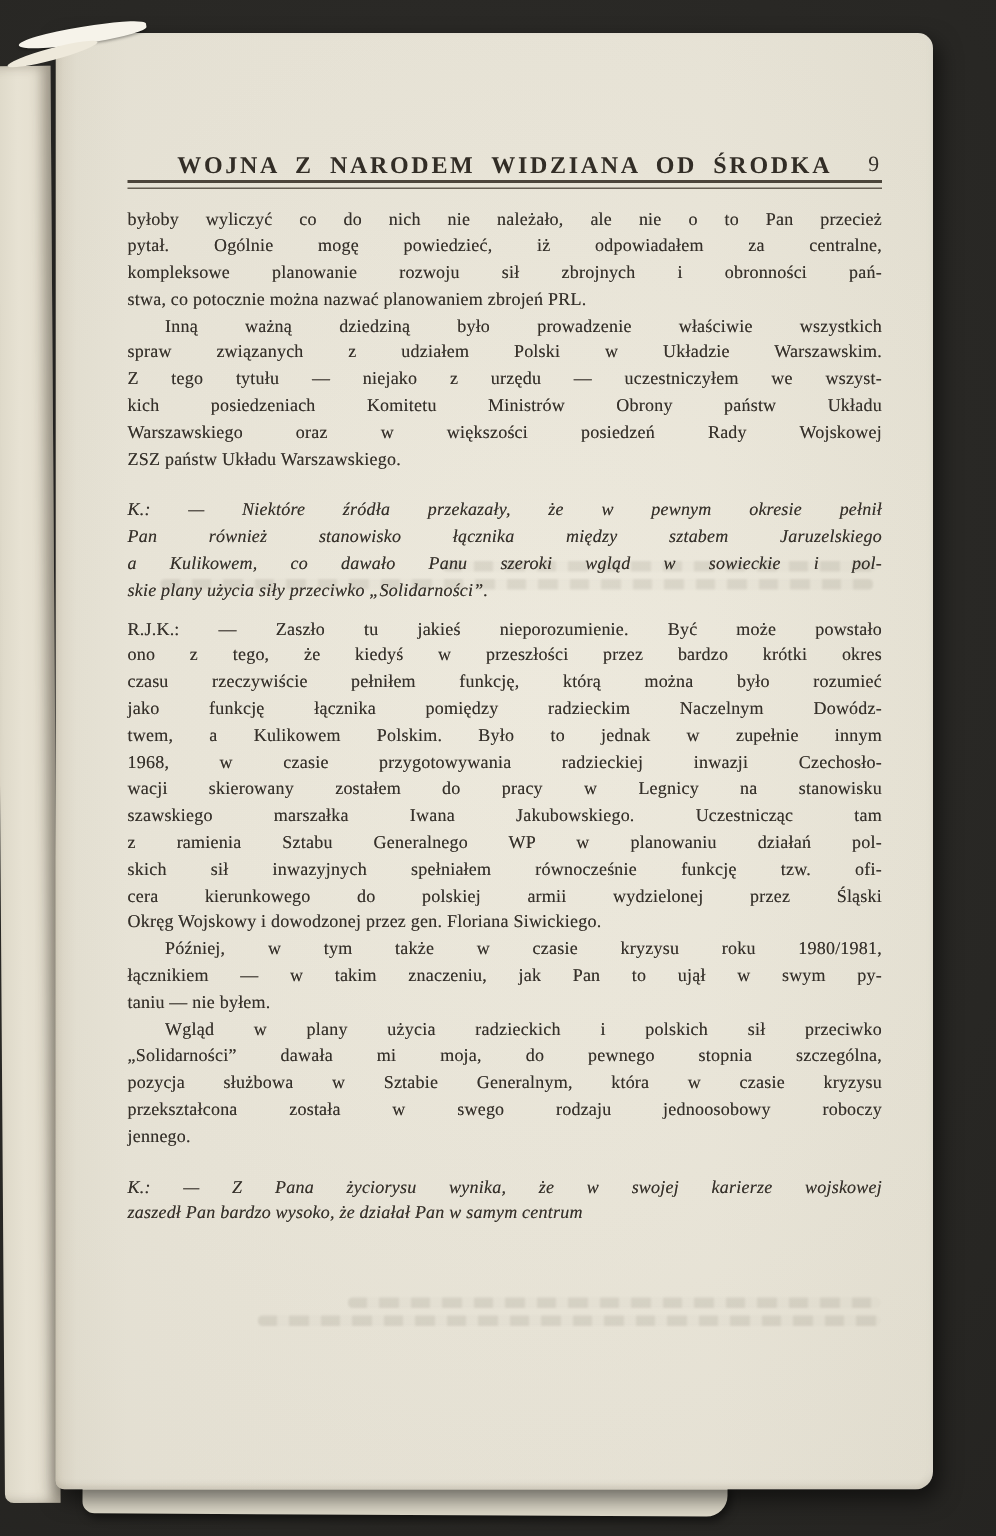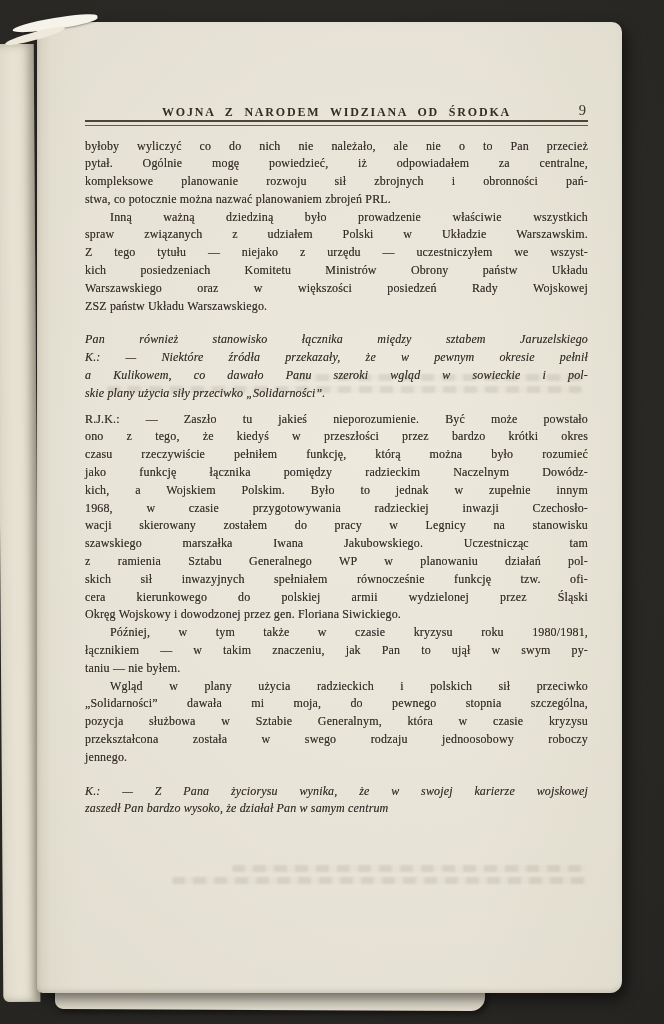--- a/index.html
+++ b/index.html
@@ -65,21 +65,21 @@
     left: 48px; top: 80px;
     width: 503px;
     color: #35302a;
   }
   .running-header {
     position: relative;
     height: 17px;
     text-align: center;
   }
   .running-header .title {
-    font-size: 12px;
+    font-size: 16px;
     font-weight: 700;
     letter-spacing: 1.8px;
     word-spacing: 5px;
     color: #322d26;
   }
   .running-header .pagenum {
     position: absolute;
     right: 2px; top: 0;
     font-size: 14.5px;
     font-weight: 400;
@@ -154,31 +154,31 @@
           </div>
           <div class="para answer indent">
             <div class="line">Inną ważną dziedziną było prowadzenie właściwie wszystkich</div>
             <div class="line">spraw związanych z udziałem Polski w Układzie Warszawskim.</div>
             <div class="line">Z tego tytułu — niejako z urzędu — uczestniczyłem we wszyst-</div>
             <div class="line">kich posiedzeniach Komitetu Ministrów Obrony państw Układu</div>
             <div class="line">Warszawskiego oraz w większości posiedzeń Rady Wojskowej</div>
             <div class="line last">ZSZ państw Układu Warszawskiego.</div>
           </div>
           <div class="para question">
+            <div class="line">K.: — Niektóre źródła przekazały, że w pewnym okresie pełnił</div>
             <div class="line">Pan również stanowisko łącznika między sztabem Jaruzelskiego</div>
-            <div class="line">K.: — Niektóre źródła przekazały, że w pewnym okresie pełnił</div>
             <div class="line">a Kulikowem, co dawało Panu szeroki wgląd w sowieckie i pol-</div>
             <div class="line last">skie plany użycia siły przeciwko „Solidarności”.</div>
           </div>
           <div class="para answer">
             <div class="line">R.J.K.: — Zaszło tu jakieś nieporozumienie. Być może powstało</div>
             <div class="line">ono z tego, że kiedyś w przeszłości przez bardzo krótki okres</div>
             <div class="line">czasu rzeczywiście pełniłem funkcję, którą można było rozumieć</div>
             <div class="line">jako funkcję łącznika pomiędzy radzieckim Naczelnym Dowódz-</div>
-            <div class="line">kich, a Wojskiem Polskim. Było to jednak w zupełnie innym</div>
+            <div class="line">twem, a Kulikowem Polskim. Było to jednak w zupełnie innym</div>
             <div class="line">1968, w czasie przygotowywania radzieckiej inwazji Czechosło-</div>
             <div class="line">wacji skierowany zostałem do pracy w Legnicy na stanowisku</div>
             <div class="line">szawskiego marszałka Iwana Jakubowskiego. Uczestnicząc tam</div>
             <div class="line">z ramienia Sztabu Generalnego WP w planowaniu działań pol-</div>
             <div class="line">skich sił inwazyjnych spełniałem równocześnie funkcję tzw. ofi-</div>
             <div class="line">cera kierunkowego do polskiej armii wydzielonej przez Śląski</div>
             <div class="line last">Okręg Wojskowy i dowodzonej przez gen. Floriana Siwickiego.</div>
           </div>
           <div class="para answer indent">
             <div class="line">Później, w tym także w czasie kryzysu roku 1980/1981,</div>

